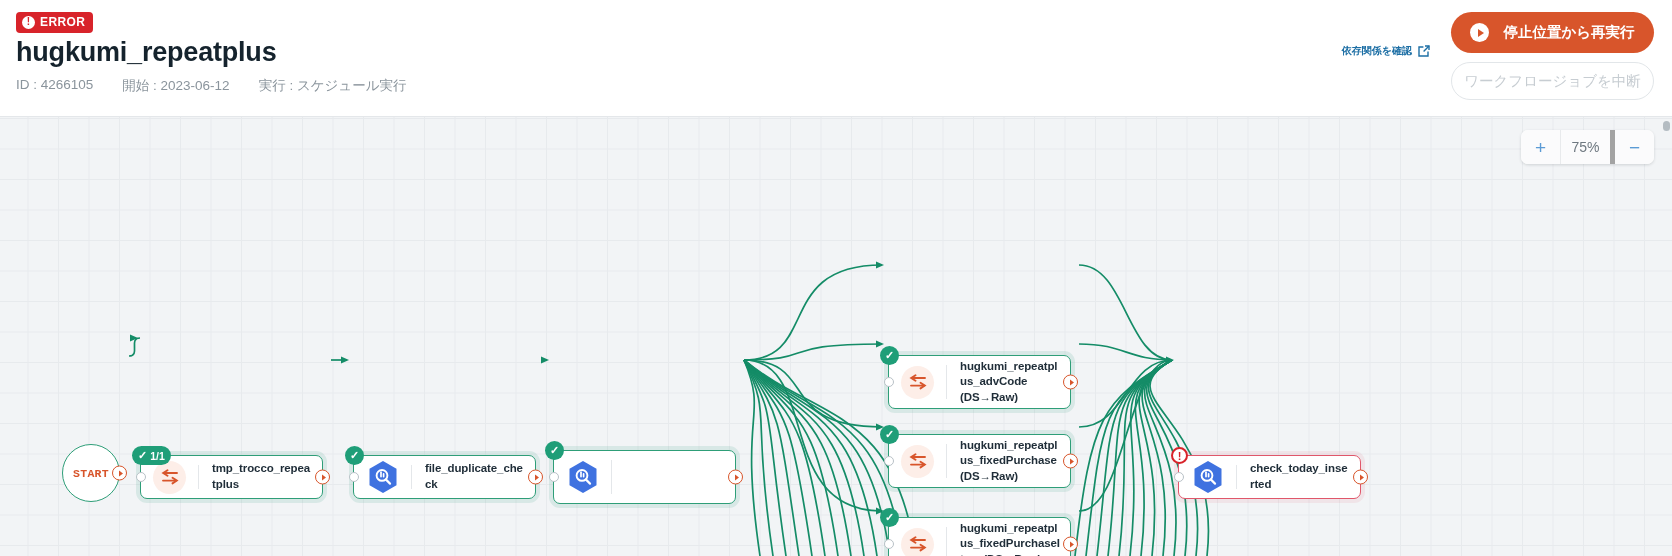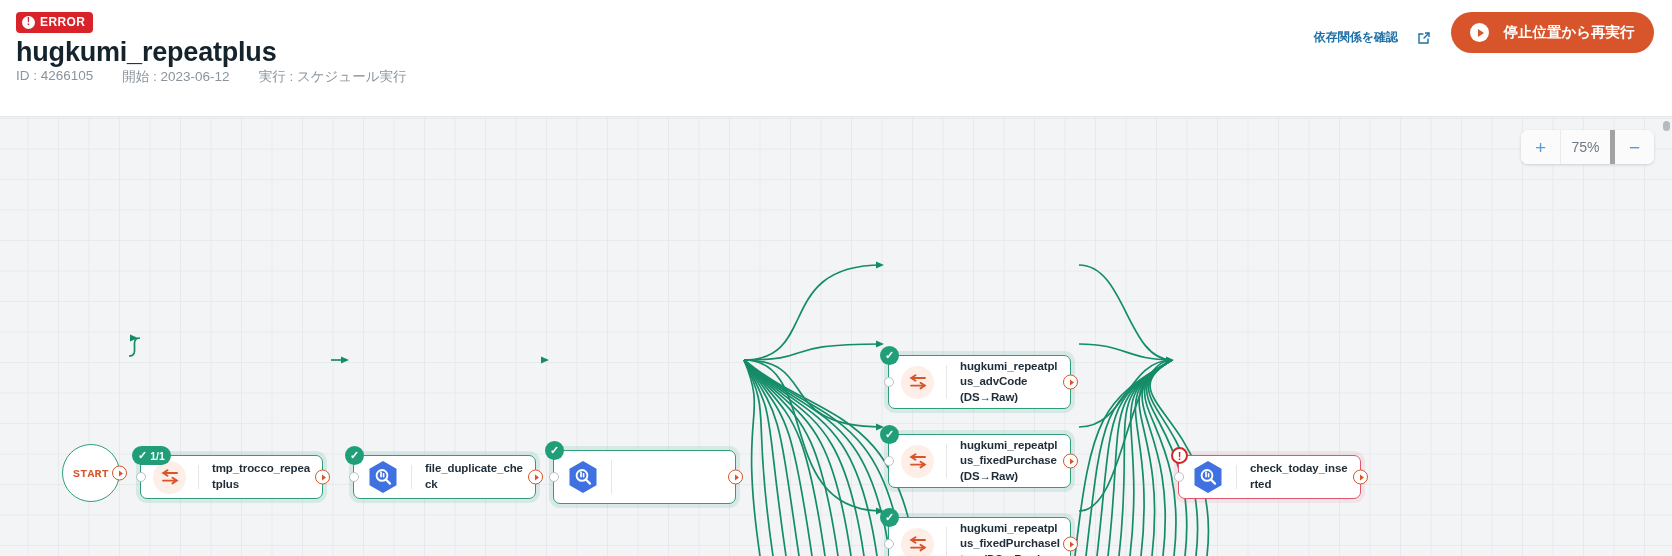--- a/index.html
+++ b/index.html
@@ -44,43 +44,44 @@
     line-height: 1;
   }
   .page-title {
     font-size: 27px;
     font-weight: bold;
     color: #15232d;
     margin-top: 4px;
     letter-spacing: -0.2px;
   }
   .meta-row {
+    margin-top: 9px;
     display: flex;
     gap: 29px;
     font-size: 13.5px;
     color: #8a949c;
   }
 
   .header-right {
     position: absolute;
     right: 18px;
     top: 12px;
     display: flex;
     align-items: flex-start;
     gap: 20px;
   }
   .dep-link {
     display: inline-flex;
     align-items: center;
-    gap: 19px;
+    gap: 5px;
     color: #1d6fa5;
-    font-size: 12px;
+    font-size: 10px;
     font-weight: bold;
     text-decoration: none;
-    margin-top: 17px;
+    margin-top: 32px;
     cursor: pointer;
   }
   .dep-link svg { display:block; }
   .btn-col { display: flex; flex-direction: column; gap: 9px; align-items: center; }
   .btn-primary {
     display: inline-flex;
     align-items: center;
     justify-content: center;
     gap: 14px;
     background: #d8552b;
@@ -337,20 +338,21 @@
             <path d="M8 2h4v4"></path>
             <path d="M12 2 6.6 7.4"></path>
         </svg>
       </span>
     </a>
     <div class="btn-col">
       <button class="btn-primary">
         <span class="play-ico"></span>
         <span>停止位置から再実行</span>
       </button>
+      <button class="btn-ghost">ワークフロージョブを中断</button>
     </div>
   </div>
 </div>
 
 <div class="canvas">
 
   <svg id="edge-layer" width="1672" height="439">
       <path d="M129,239 C141,239 128,221 140,221" fill="none" stroke="#148c67" stroke-width="1.7"></path>
       <path d="M0,0 L-8,-3.4 L-8,3.4 Z" fill="#148c67" transform="translate(138,221) rotate(0)"></path>
       <path d="M331,243 L347,243" fill="none" stroke="#148c67" stroke-width="1.7"></path>

